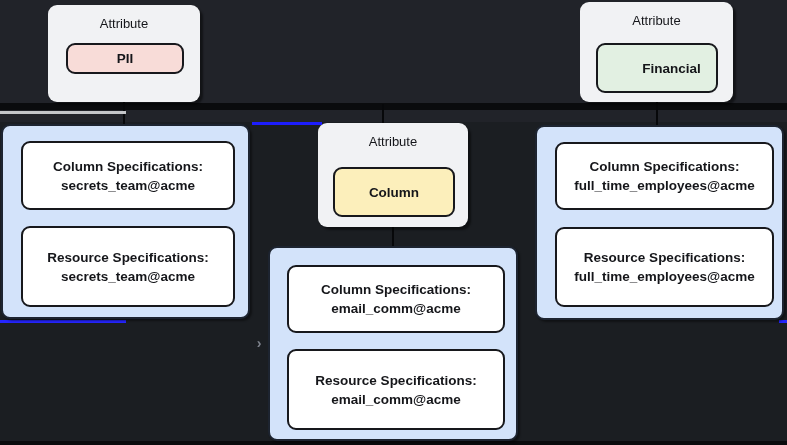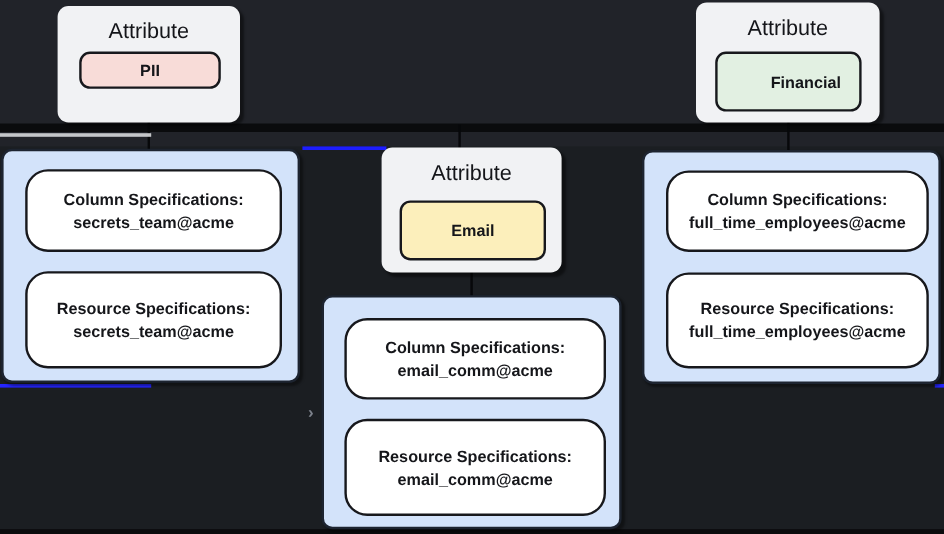--- a/index.html
+++ b/index.html
@@ -24,38 +24,38 @@
   .chevron {
     position: absolute; left: 252px; top: 335px; width: 14px; height: 16px;
     color: #7d828c; font-size: 14px; font-weight: bold; line-height: 16px; text-align: center;
   }
 
   .attr-card {
     position: absolute; background: #f1f2f4; border-radius: 9px;
     box-shadow: 3px 3px 2px rgba(0,0,0,0.45);
   }
   .attr-title {
-    text-align: center; padding-top: 11px; font-size: 18px; color: #15161a;
+    text-align: center; padding-top: 11px; font-size: 13px; color: #15161a;
   }
   .attr-chip {
     position: absolute; border: 2px solid #17181c; border-radius: 9px;
     display: flex; align-items: center; justify-content: center;
     font-size: 13.5px; font-weight: bold; color: #15161a;
   }
   .chip-pii { background: #f8dcd8; }
   .chip-email { background: #fcefbb; }
   .chip-financial { background: #e2f0e2; padding-left: 29px; }
 
   .spec-container {
     position: absolute; background: #d3e3fa; border: 2px solid #1d2430;
     border-radius: 9px; box-shadow: 2px 2px 2px rgba(0,0,0,0.4);
   }
   .spec-box {
     position: absolute; background: #ffffff; border: 2px solid #17181c;
-    border-radius: 19px; display: flex; flex-direction: column;
+    border-radius: 9px; display: flex; flex-direction: column;
     align-items: center; justify-content: center;
     font-size: 13.5px; font-weight: bold; color: #15161a;
     line-height: 19px; text-align: center;
   }
 </style>
 </head>
 <body>
 
 <div class="canvas">
 
@@ -86,21 +86,21 @@
   <div class="attr-card" style="left:580px;top:2px;width:153px;height:100px;">
     <div class="attr-title">Attribute</div>
     <div class="attr-chip chip-financial" style="left:16px;top:41px;width:122px;height:50px;">
       <span>Financial</span>
     </div>
   </div>
 
   <div class="attr-card" style="left:318px;top:123px;width:150px;height:104px;">
     <div class="attr-title">Attribute</div>
     <div class="attr-chip chip-email" style="left:15px;top:44px;width:122px;height:50px;">
-      <span>Email</span>
+      <span>Column</span>
     </div>
   </div>
 
   <div class="spec-container" style="left:1px;top:124px;width:249px;height:195px;">
     <div class="spec-box" style="left:18px;top:15px;width:214px;height:69px;">
       <div>Column Specifications:</div>
       <div>secrets_team@acme</div>
     </div>
     <div class="spec-box" style="left:18px;top:100px;width:214px;height:81px;">
       <div>Resource Specifications:</div>

